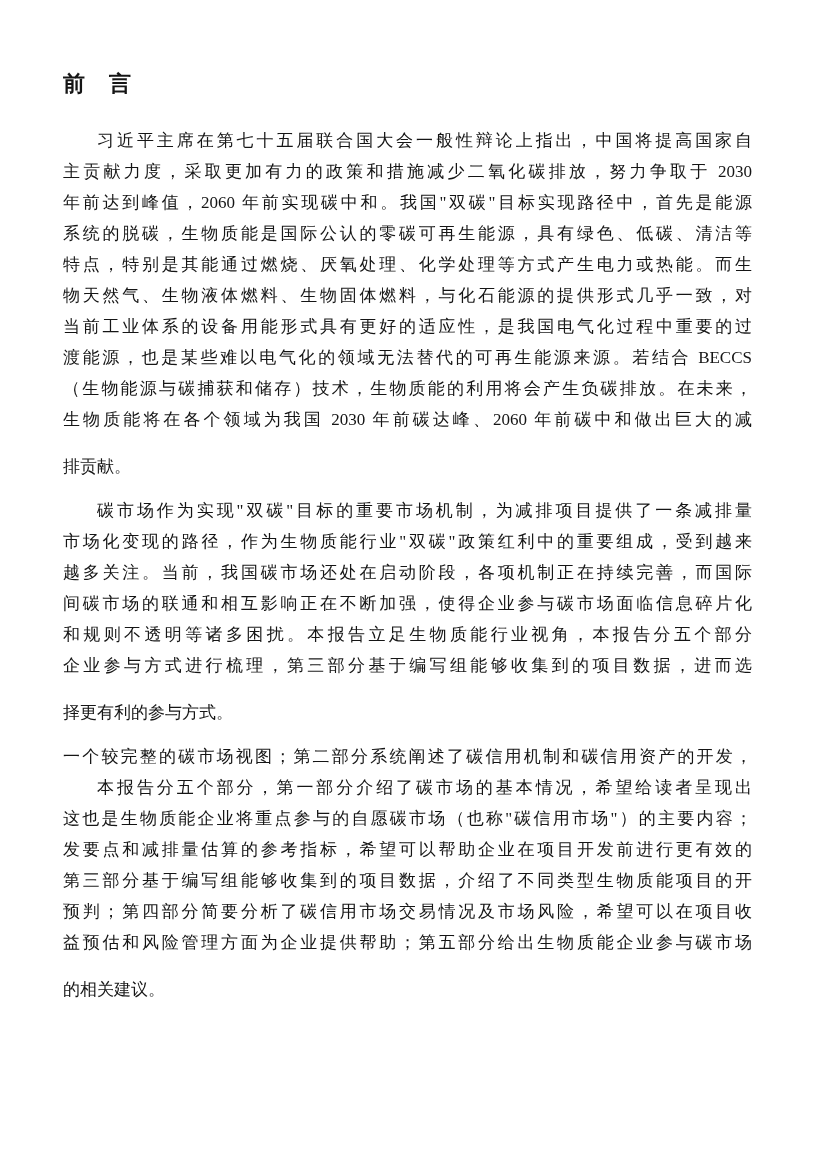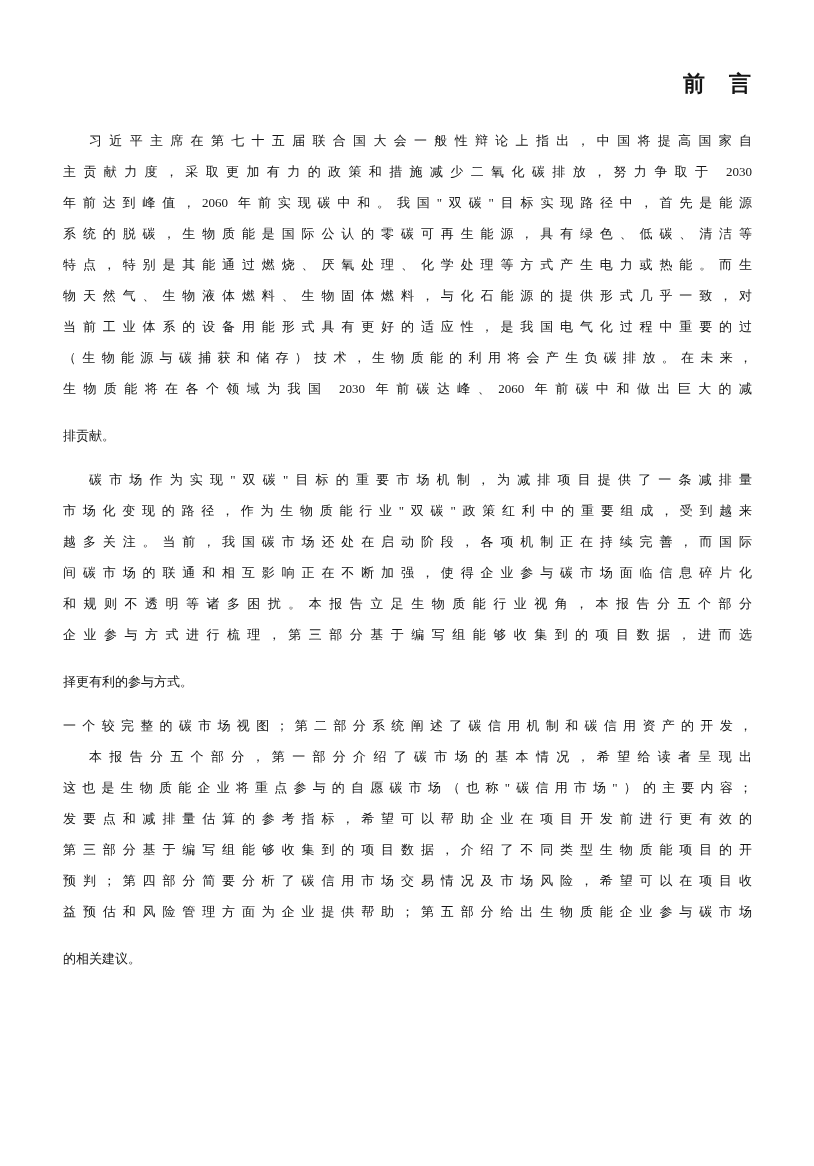--- a/index.html
+++ b/index.html
@@ -13,35 +13,35 @@
     height: 1166px;
     background: #ffffff;
     box-sizing: border-box;
     padding: 69px 62px 0 63px;
     overflow: hidden;
     font-family: "Liberation Serif", "DejaVu Serif", serif;
     color: #151515;
   }
   .doc-title {
     margin: 0 0 26px 0;
-    text-align: right;
+    text-align: left;
     font-size: 22px;
     font-weight: 700;
     line-height: 30px;
     letter-spacing: 1px;
     color: #151515;
   }
   .para {
     margin: 0;
   }
   .para + .para {
     margin-top: 13px;
   }
   .line {
-    font-size: 13px;
+    font-size: 17px;
     line-height: 31px;
     height: 31px;
     white-space: nowrap;
     text-align: justify;
     text-align-last: justify;
     text-justify: inter-ideograph;
     overflow: hidden;
   }
   .line.first {
     text-indent: 2em;
@@ -59,20 +59,21 @@
   <h1 class="doc-title">前　言</h1>
 
   <div class="para">
     <div class="line first">习近平主席在第七十五届联合国大会一般性辩论上指出，中国将提高国家自</div>
     <div class="line">主贡献力度，采取更加有力的政策和措施减少二氧化碳排放，努力争取于 2030</div>
     <div class="line">年前达到峰值，2060 年前实现碳中和。我国"双碳"目标实现路径中，首先是能源</div>
     <div class="line">系统的脱碳，生物质能是国际公认的零碳可再生能源，具有绿色、低碳、清洁等</div>
     <div class="line">特点，特别是其能通过燃烧、厌氧处理、化学处理等方式产生电力或热能。而生</div>
     <div class="line">物天然气、生物液体燃料、生物固体燃料，与化石能源的提供形式几乎一致，对</div>
     <div class="line">当前工业体系的设备用能形式具有更好的适应性，是我国电气化过程中重要的过</div>
+    <div class="line">渡能源，也是某些难以电气化的领域无法替代的可再生能源来源。若结合 BECCS</div>
     <div class="line">（生物能源与碳捕获和储存）技术，生物质能的利用将会产生负碳排放。在未来，</div>
     <div class="line">生物质能将在各个领域为我国 2030 年前碳达峰、2060 年前碳中和做出巨大的减</div>
     <div class="line last">排贡献。</div>
   </div>
 
   <div class="para">
     <div class="line first">碳市场作为实现"双碳"目标的重要市场机制，为减排项目提供了一条减排量</div>
     <div class="line">市场化变现的路径，作为生物质能行业"双碳"政策红利中的重要组成，受到越来</div>
     <div class="line">越多关注。当前，我国碳市场还处在启动阶段，各项机制正在持续完善，而国际</div>
     <div class="line">间碳市场的联通和相互影响正在不断加强，使得企业参与碳市场面临信息碎片化</div>

